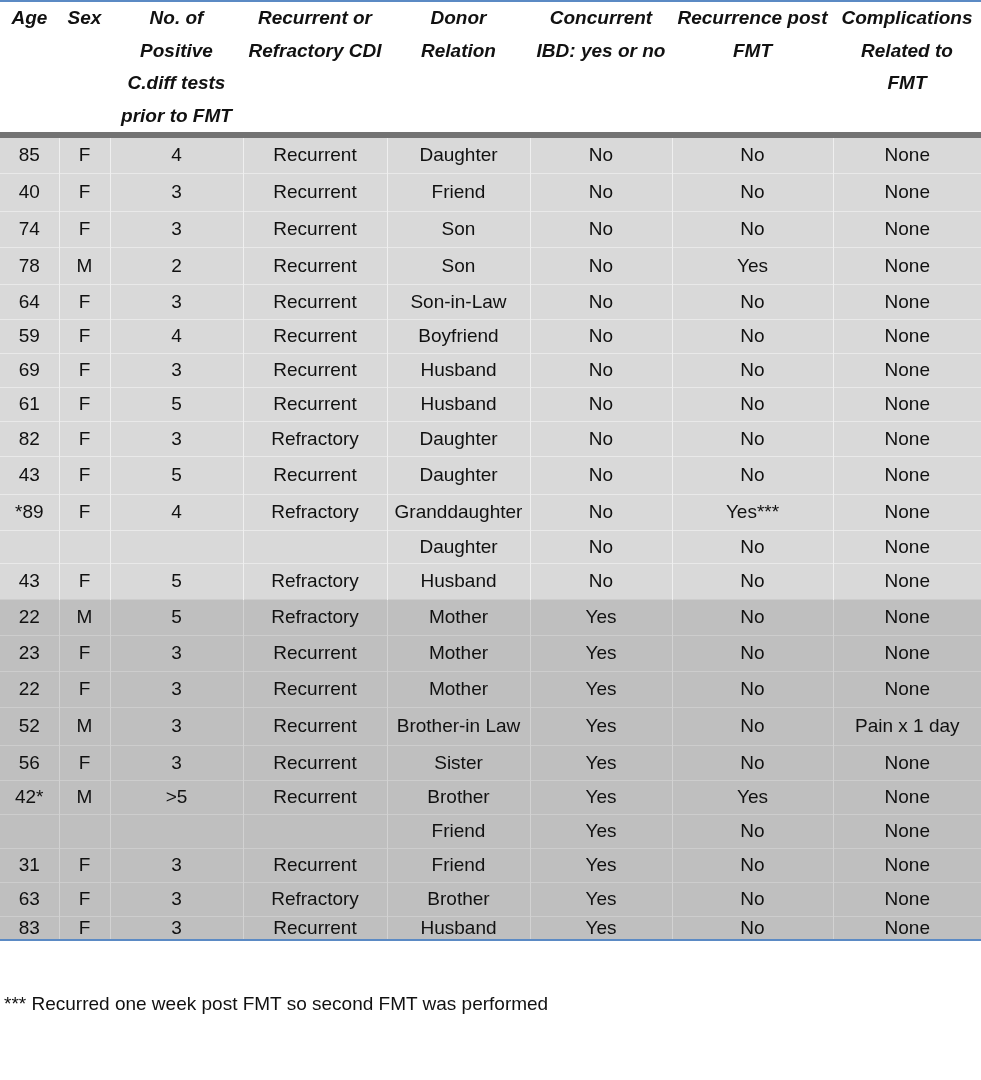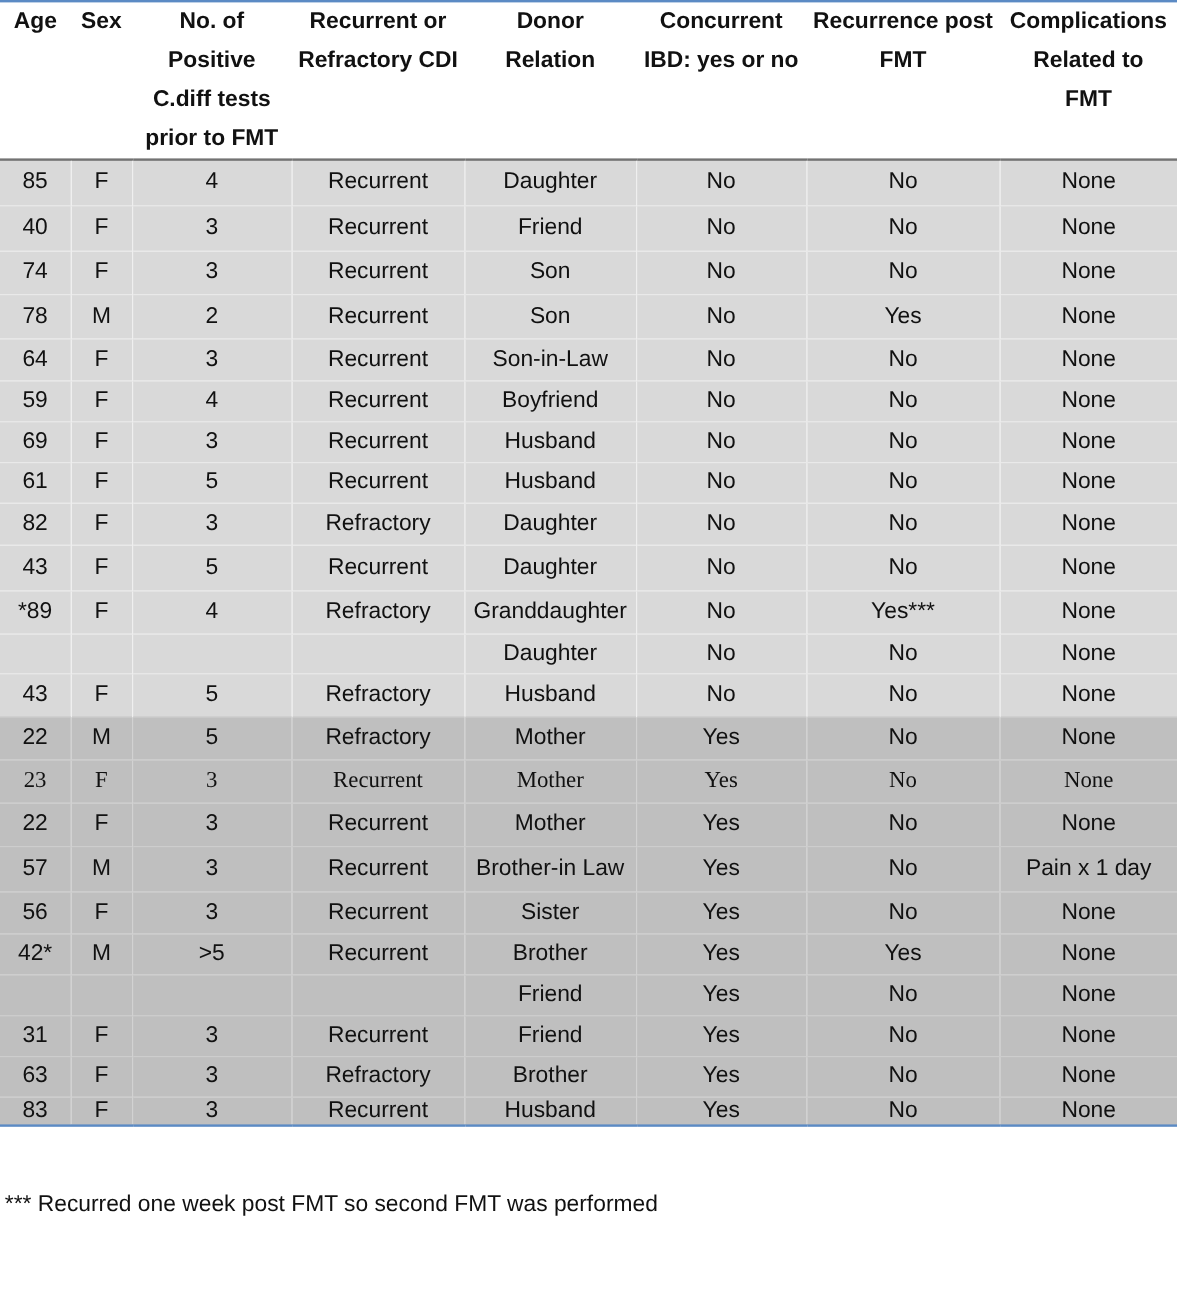--- a/index.html
+++ b/index.html
@@ -1,19 +1,19 @@
 <!DOCTYPE html>
 <html><head>
 <meta charset="utf-8">
 <style>
   html, body { margin: 0; padding: 0; background: #ffffff; }
   body { width: 981px; height: 1080px; overflow: hidden; font-family: "Liberation Sans", "DejaVu Sans", sans-serif; color: #111; }
   .tbl { position: absolute; left: 0; top: 0; width: 981px; border-collapse: collapse; table-layout: fixed; }
   .topline { position: absolute; left: 0; top: 0; width: 981px; height: 2px; background: #5b8ac4; }
-  th { font-weight: bold; font-size: 19px; line-height: 32.5px; vertical-align: top; text-align: center; padding: 2px 0 0 0; height: 129px; border-bottom: 2px solid #737373; white-space: nowrap; }
+  th { font-weight: bold; font-size: 19px; line-height: 32.5px; vertical-align: top; text-align: center; padding: 2px 0 0 0; height: 129px; border-bottom: 6px solid #737373; white-space: nowrap; font-style: italic; }
   td { font-size: 19px; text-align: center; vertical-align: middle; padding: 0; white-space: nowrap; border-left: 1px solid #efefef; border-top: 1px solid #e9e9e9; }
   td:first-child { border-left: none; }
   tr.g1 td { background: #d9d9d9; }
   tr.g2 td { background: #bfbfbf; border-top-color: #cdcdcd; border-left-color: #d2d2d2; }
   tr.last td { border-bottom: 2px solid #5b8ac4; }
   .notes { position: absolute; left: 4px; top: 988px; width: 975px; font-size: 19px; line-height: 32px; }
   .notes p { margin: 0; }
 </style>
 </head>
 <body>
@@ -202,42 +202,42 @@
       <tr class="g2" style="height: 36px;">
         <td>22</td>
         <td>M</td>
         <td>5</td>
         <td>Refractory</td>
         <td>Mother</td>
         <td>Yes</td>
         <td>No</td>
         <td>None</td>
       </tr>
-      <tr class="g2" style="height: 36px; font-family: Liberation Serif, serif;">
+      <tr class="g2" style="height: 36px;">
         <td>23</td>
         <td>F</td>
         <td>3</td>
         <td>Recurrent</td>
         <td>Mother</td>
         <td>Yes</td>
         <td>No</td>
         <td>None</td>
       </tr>
       <tr class="g2" style="height: 36px;">
         <td>22</td>
         <td>F</td>
         <td>3</td>
         <td>Recurrent</td>
         <td>Mother</td>
         <td>Yes</td>
         <td>No</td>
         <td>None</td>
       </tr>
       <tr class="g2" style="height: 38px;">
-        <td>57</td>
+        <td>52</td>
         <td>M</td>
         <td>3</td>
         <td>Recurrent</td>
         <td>Brother-in Law</td>
         <td>Yes</td>
         <td>No</td>
         <td>Pain x 1 day</td>
       </tr>
       <tr class="g2" style="height: 35px;">
         <td>56</td>

